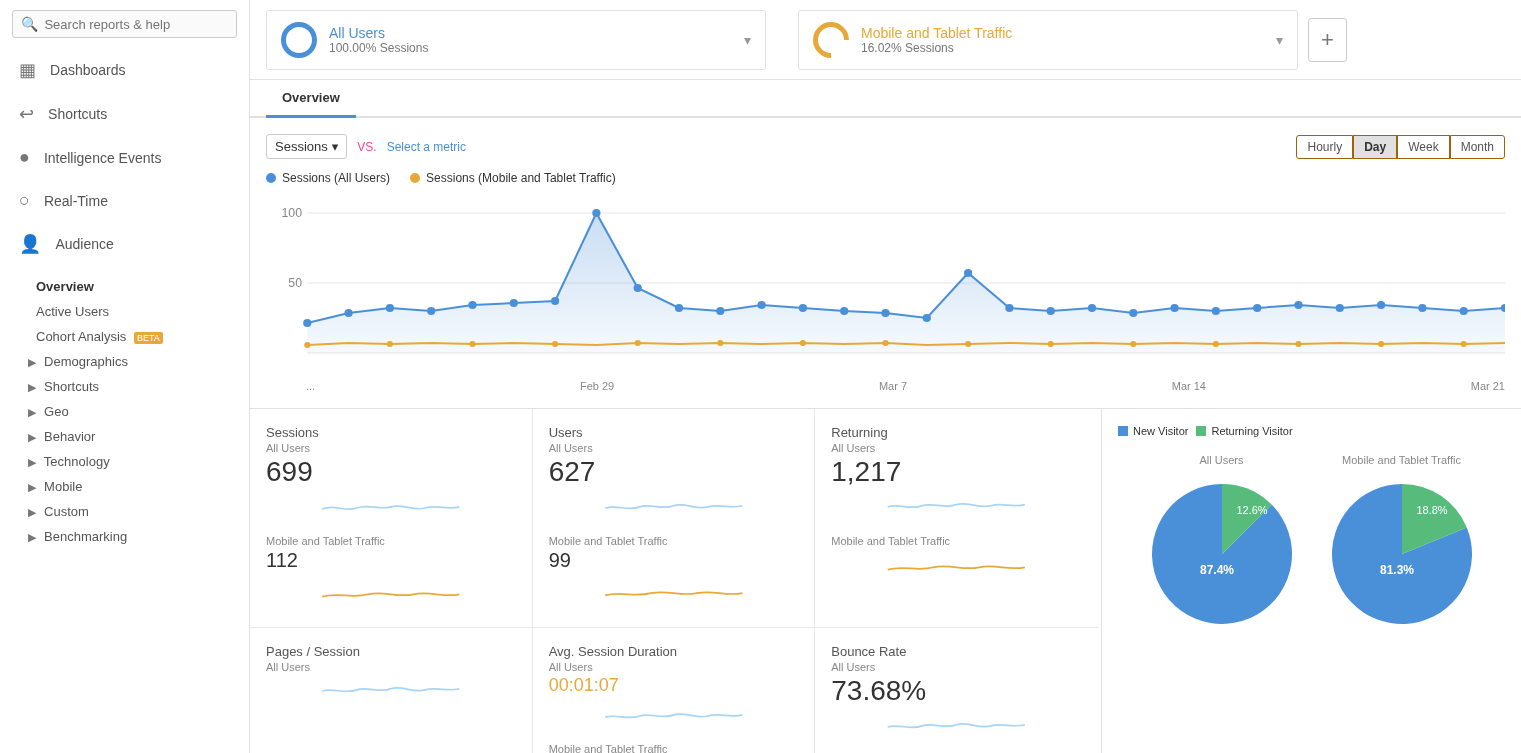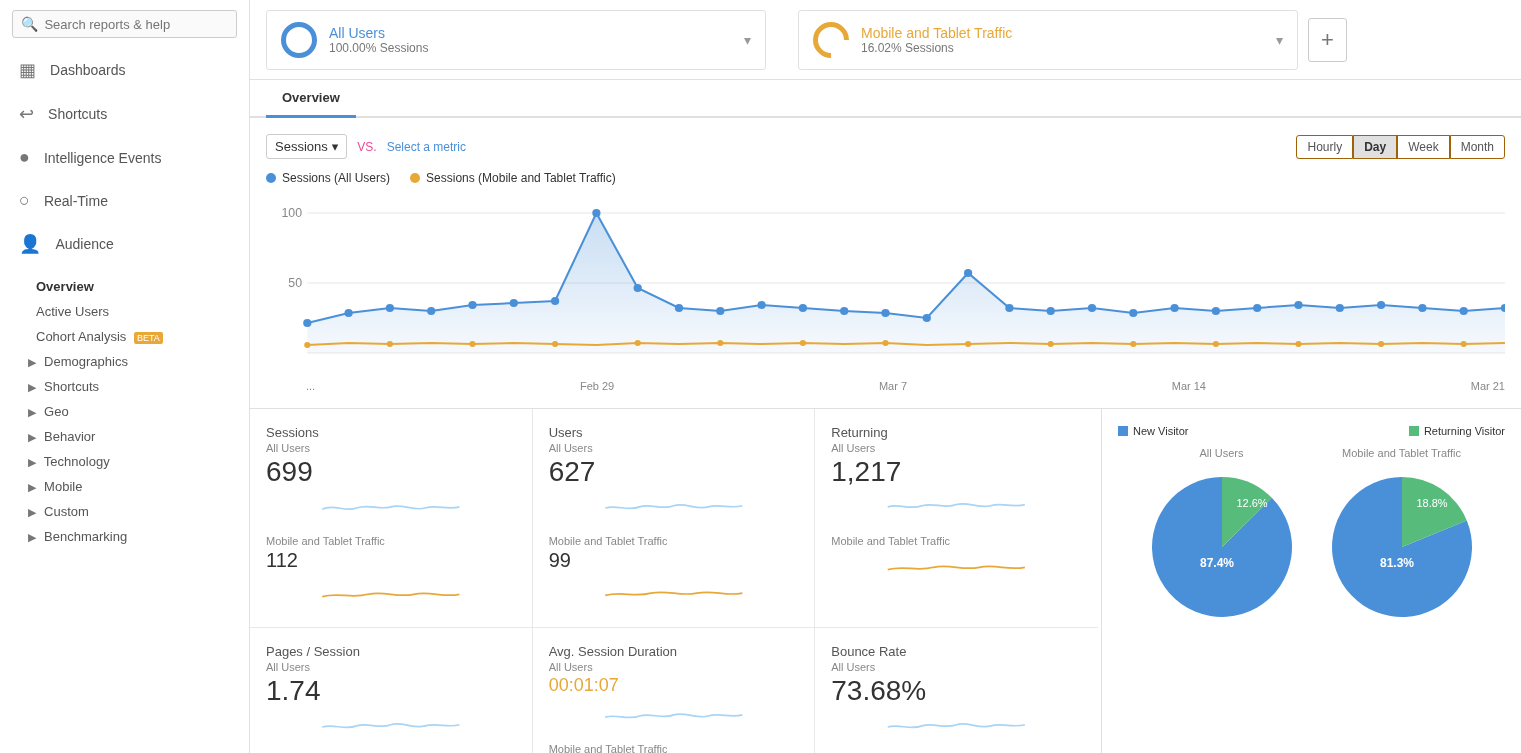--- a/index.html
+++ b/index.html
@@ -226,22 +226,22 @@
     .pie-section {
       background: #fff;
       border-left: 1px solid #e0e0e0;
       padding: 16px;
       min-width: 420px;
       flex: 0 0 420px;
     }
     .pie-legend {
       display: flex;
       gap: 8px;
-      margin-bottom: 10px;
-      justify-content: space-between;
+      margin-bottom: 17px;
+      justify-content: flex-start;
     }
     .pie-legend-item { display: flex; align-items: center; gap: 5px; font-size: 11px; }
     .pie-dot { width: 10px; height: 10px; }
     .pie-dot.blue { background: #4a90d9; }
     .pie-dot.green { background: #57bb7c; }
     .pies-row { display: flex; gap: 20px; justify-content: center; }
     .pie-wrapper { text-align: center; }
     .pie-title { font-size: 11px; color: #888; margin-bottom: 8px; }
 
     .bottom-section {
@@ -511,21 +511,20 @@
     
     <div class="metric-segment2">Mobile and Tablet Traffic</div>
     <svg class="sparkline2" viewBox="0 0 120 28">
       <path d="M0,18 C15,14 25,20 40,16 C55,13 65,19 80,16 C95,13 105,19 120,16" fill="none" stroke="#e8a838" stroke-width="1.5"></path>
     </svg>
     
   </div>
         <div class="metric-card">
     <div class="metric-label">Pages / Session</div>
     <div class="metric-segment">All Users</div>
-    <div class="metric-value">1.74</div>
     <svg class="sparkline" viewBox="0 0 120 28">
       <path d="M0,14 C10,11 20,17 30,13 C40,10 50,16 60,12 C70,9 80,16 90,13 C100,10 110,15 120,12" fill="none" stroke="#a8d4f5" stroke-width="1.5"></path>
     </svg>
     
     
     <div class="metric-value2"></div>
     
     
   </div>
         <div class="metric-card">

